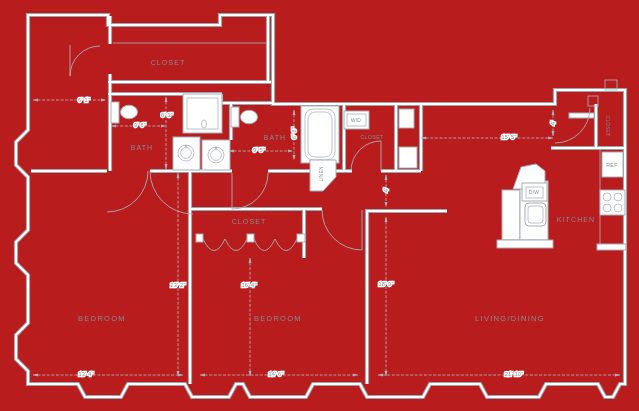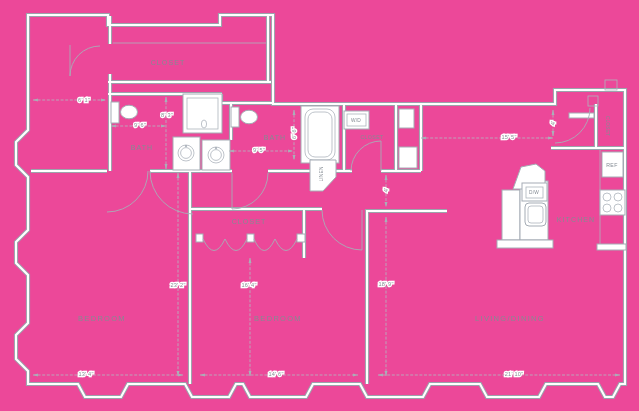--- a/index.html
+++ b/index.html
@@ -1,16 +1,16 @@
 <!DOCTYPE html>
 <html><head>
 <meta charset="utf-8">
 <style>
   html,body{margin:0;padding:0;background:#ffffff;}
-  .stage{position:relative;width:639px;height:411px;background:#ec4899;overflow:hidden;}
+  .stage{position:relative;width:639px;height:411px;background:#b91c1c;overflow:hidden;}
   svg{display:block;}
   svg text{font-family:"Liberation Sans","DejaVu Sans",sans-serif;fill:#848b93;}
   .room{font-size:7px;letter-spacing:1.1px;}
   .room-lg{font-size:7.5px;letter-spacing:1.3px;}
   .sm{font-size:5.2px;letter-spacing:0.4px;}
   .xs{font-size:4.8px;letter-spacing:0.2px;}
   .dim{font-size:5.6px;letter-spacing:0.2px;stroke:#ffffff;stroke-width:2.6px;paint-order:stroke;fill:#878d95;}
   .wall{stroke:#9ba3ac;stroke-width:4.2;fill:none;stroke-linecap:butt;}
   .wall2{stroke:#ffffff;stroke-width:2.1;fill:none;stroke-linecap:butt;}
   .fix{stroke:#a5acb5;stroke-width:1;fill:#ffffff;}

